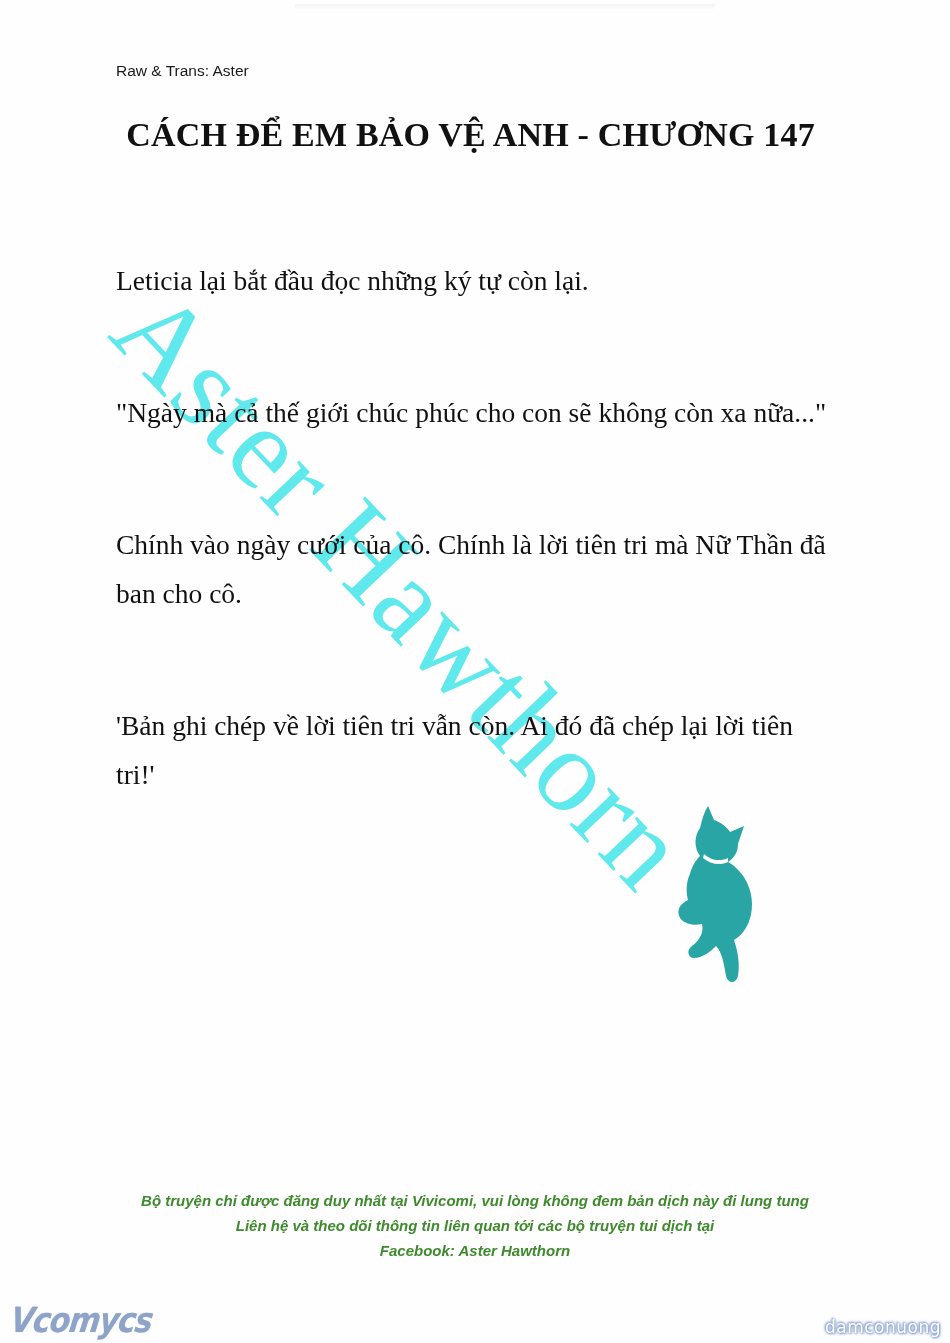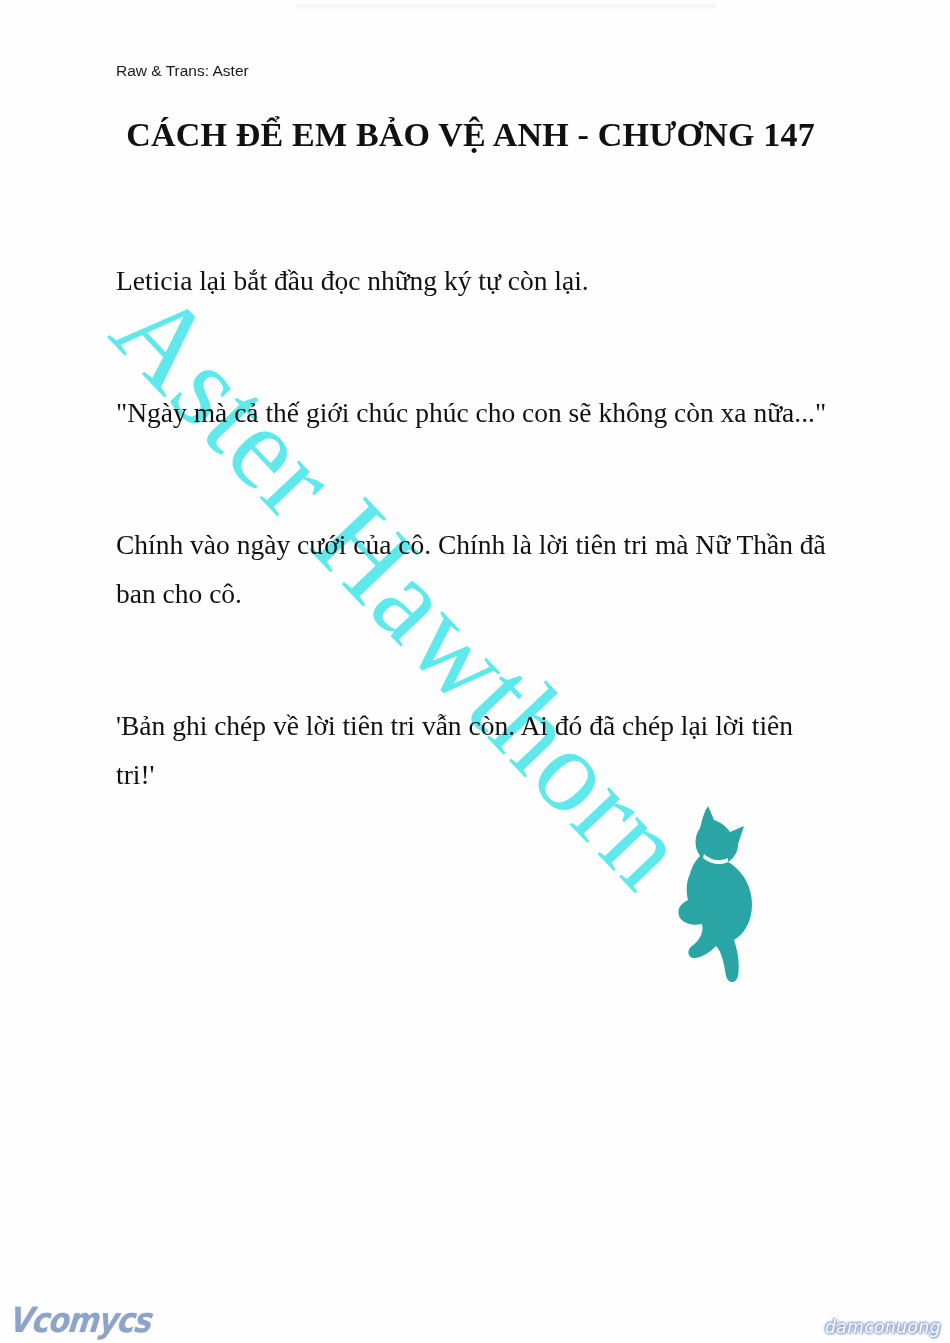--- a/index.html
+++ b/index.html
@@ -116,21 +116,20 @@
       font-size: 17px;
       color: #ffffff;
       letter-spacing: 0.5px;
       text-shadow:
         0 0 2px #8fa6cf,
         0 0 3px #8fa6cf,
         0 0 4px #9fb3d8,
         1px 1px 2px #8fa6cf,
         -1px -1px 2px #8fa6cf;
       z-index: 3;
-      font-style: italic;
     }
     .top-strip {
       position: absolute;
       left: 295px;
       top: 0;
       width: 420px;
       height: 5px;
       background: linear-gradient(#ececec, #fafafa);
       opacity: 0.6;
       z-index: 2;
@@ -174,16 +173,21 @@
     <path fill="#ffffff" d="M 32 54 C 38 60, 48 62, 56 58 L 56 62 C 48 66, 38 64, 31 58 Z"></path>
   </svg>
 
   <div class="body-text">
     <p>Leticia lại bắt đầu đọc những ký tự còn lại.</p>
     <p>"Ngày mà cả thế giới chúc phúc cho con sẽ không còn xa nữa..."</p>
     <p>Chính vào ngày cưới của cô. Chính là lời tiên tri mà Nữ Thần đã ban cho cô.</p>
     <p>'Bản ghi chép về lời tiên tri vẫn còn. Ai đó đã chép lại lời tiên tri!'</p>
   </div>
 
+  <div class="footer-note">
+    <div>Bộ truyện chỉ được đăng duy nhất tại Vivicomi, vui lòng không đem bản dịch này đi lung tung</div>
+    <div>Liên hệ và theo dõi thông tin liên quan tới các bộ truyện tui dịch tại</div>
+    <div>Facebook: Aster Hawthorn</div>
+  </div>
 
   <div class="logo-left">Vcomycs</div>
   <div class="logo-right">damconuong</div>
 </div>
 
 </body></html>

